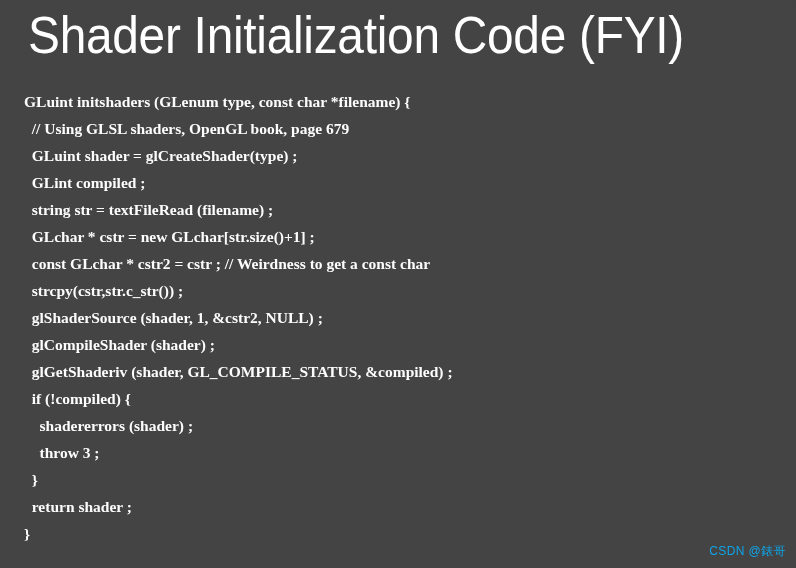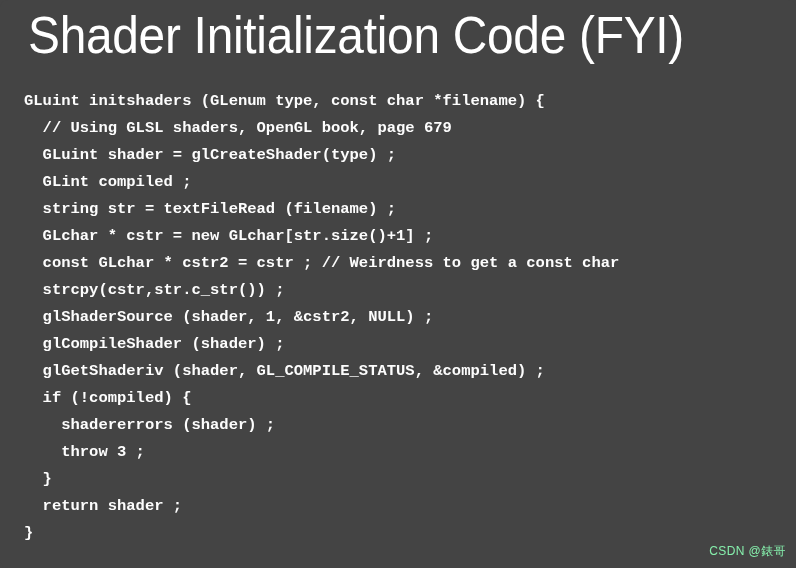--- a/index.html
+++ b/index.html
@@ -35,21 +35,21 @@
     white-space: nowrap;
     letter-spacing: -0.3px;
     transform: scaleX(0.92);
     transform-origin: left center;
   }
   #code-block {
     position: absolute;
     left: 24px;
     top: 88px;
     width: 760px;
-    font-family: Liberation Mono, monospace;
+    font-family: Liberation Serif, serif;
     font-size: 15.5px;
     font-weight: 700;
     line-height: 27px;
     color: #fdfdfd;
     white-space: pre;
     letter-spacing: 0px;
   }
   .code-line {
     height: 27px;
     white-space: pre;
@@ -67,15 +67,15 @@
 </style>
 </head>
 <body style="background: rgb(68, 68, 68);">
 
 <div id="slide" style="background: rgb(68, 68, 68);">
 
   <div id="slide-title" style="color: rgb(255, 255, 255);">Shader Initialization Code (FYI)</div>
 
   <div id="code-block" style="color: rgb(253, 253, 253);"><div class="code-line">GLuint initshaders (GLenum type, const char *filename) {</div><div class="code-line">  // Using GLSL shaders, OpenGL book, page 679</div><div class="code-line">  GLuint shader = glCreateShader(type) ;</div><div class="code-line">  GLint compiled ;</div><div class="code-line">  string str = textFileRead (filename) ;</div><div class="code-line">  GLchar * cstr = new GLchar[str.size()+1] ;</div><div class="code-line">  const GLchar * cstr2 = cstr ; // Weirdness to get a const char</div><div class="code-line">  strcpy(cstr,str.c_str()) ;</div><div class="code-line">  glShaderSource (shader, 1, &amp;cstr2, NULL) ;</div><div class="code-line">  glCompileShader (shader) ;</div><div class="code-line">  glGetShaderiv (shader, GL_COMPILE_STATUS, &amp;compiled) ;</div><div class="code-line">  if (!compiled) {</div><div class="code-line">    shadererrors (shader) ;</div><div class="code-line">    throw 3 ;</div><div class="code-line">  }</div><div class="code-line">  return shader ;</div><div class="code-line">}</div></div>
 
-  <div id="watermark" style="color: #86efac;">CSDN @錶哥</div>
+  <div id="watermark" style="color: #0ea5e9;">CSDN @錶哥</div>
 
 </div>
 
 </body></html>

